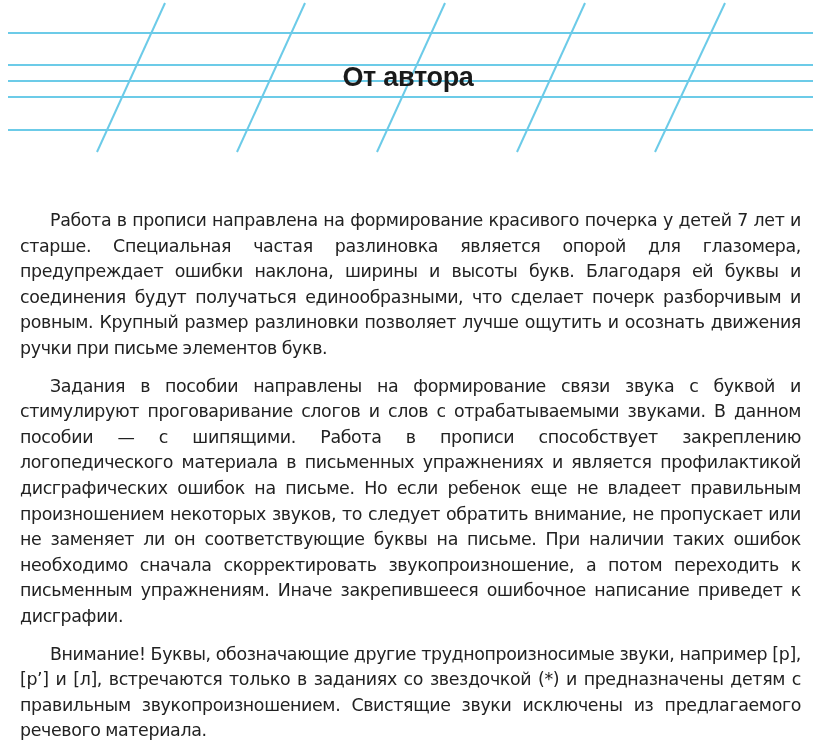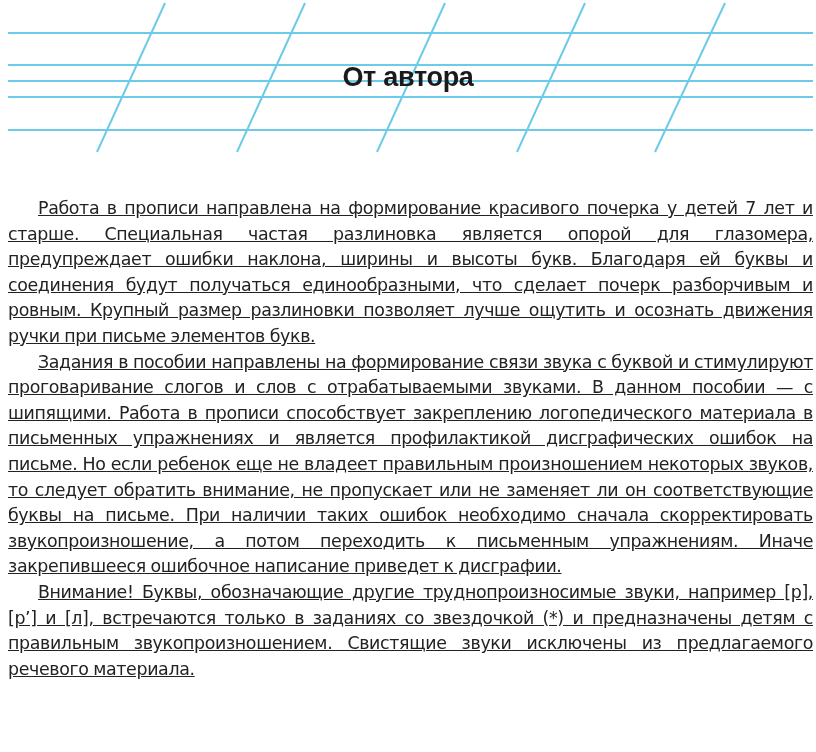--- a/index.html
+++ b/index.html
@@ -11,21 +11,21 @@
     .title {
       position: absolute; left: 0; width: 816px; top: 62px; text-align: center;
       font-family: "Liberation Sans", sans-serif; font-weight: bold; font-size: 27px;
       color: #1a1a1a; letter-spacing: -0.3px;
     }
     .body-text {
       position: absolute; left: 8px; top: 196px; width: 805px;
       font-family: "DejaVu Sans", sans-serif; font-size: 17.4px; line-height: 25.6px;
       color: #222; text-align: justify; letter-spacing: -0.35px; word-spacing: -0.5px;
     }
-    .body-text p { margin: 0; text-indent: 30px; text-decoration: underline; }
+    .body-text p { margin: 12px; text-indent: 30px; }
   </style>
 </head>
 <body>
 
 <svg class="ruling" viewBox="0 0 816 160" xmlns="http://www.w3.org/2000/svg">
   <g stroke="#6ccbe8" stroke-width="2.2" fill="none">
     <line x1="8" y1="33" x2="813" y2="33"></line>
     <line x1="8" y1="65" x2="813" y2="65"></line>
     <line x1="8" y1="81" x2="813" y2="81"></line>
     <line x1="8" y1="97" x2="813" y2="97"></line>

